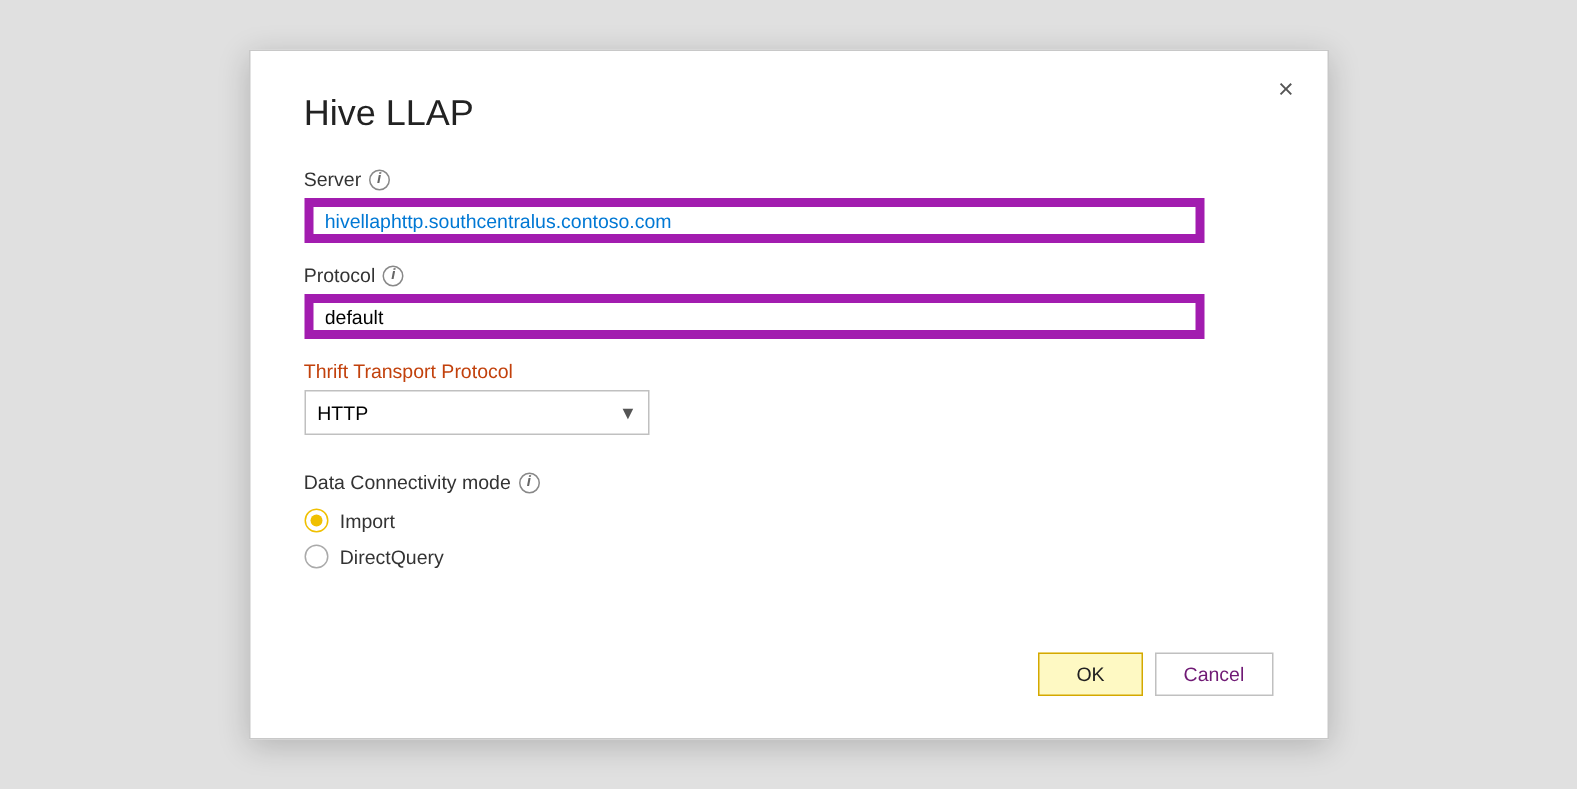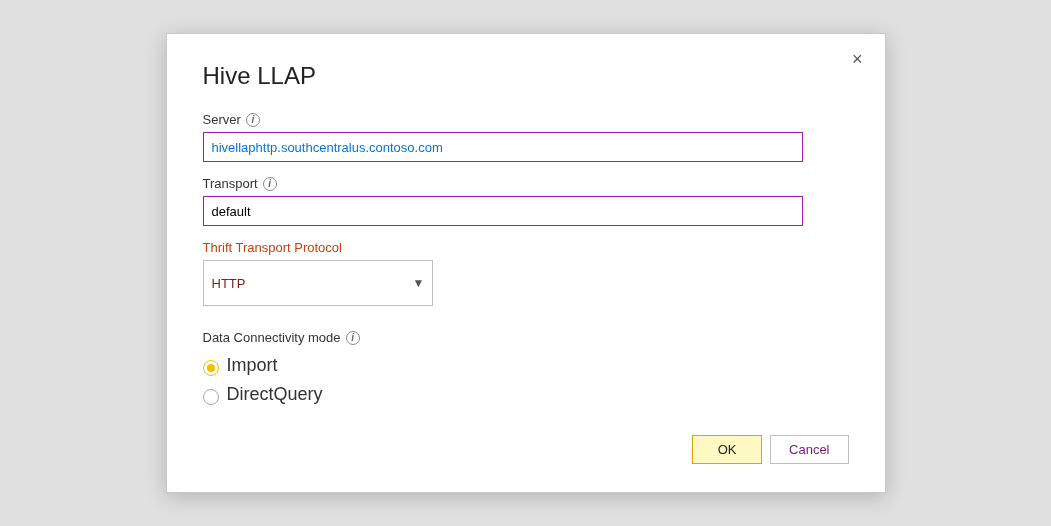--- a/index.html
+++ b/index.html
@@ -82,21 +82,21 @@
       color: #666;
       font-style: italic;
       font-weight: bold;
       cursor: default;
       flex-shrink: 0;
     }
 
     .field-input {
       width: 600px;
       height: 30px;
-      border: 1px solid #a21caf;
+      border: 6px solid #a21caf;
       padding: 4px 8px;
       font-size: 13px;
       color: #0078d4;
       outline: none;
     }
 
     .field-input-default {
       color: #000000;
     }
 
@@ -106,25 +106,25 @@
       margin-bottom: 5px;
     }
 
     .select-wrapper {
       position: relative;
       width: 230px;
     }
 
     .field-select {
       width: 100%;
-      height: 46px;
+      height: 30px;
       border: 1px solid #c0c0c0;
       padding: 4px 28px 4px 8px;
       font-size: 13px;
-      color: #7f1d1d;
+      color: #000000;
       appearance: none;
       -webkit-appearance: none;
       background: #fff;
       cursor: pointer;
       outline: none;
     }
 
     .select-arrow {
       position: absolute;
       right: 8px;
@@ -152,21 +152,21 @@
     .radio-group {
       display: flex;
       flex-direction: column;
       gap: 8px;
     }
 
     .radio-item {
       display: flex;
       align-items: flex-end;
       gap: 8px;
-      font-size: 18px;
+      font-size: 13px;
       color: #333;
     }
 
     .radio-custom {
       width: 16px;
       height: 16px;
       border-radius: 50%;
       border: 1.5px solid #aaa;
       display: flex;
       align-items: center;
@@ -227,21 +227,21 @@
     <div class="field-group">
       <div class="field-label">
         <span>Server</span>
         <span class="info-icon" title="Info">i</span>
       </div>
       <input class="field-input" type="text" value="hivellaphttp.southcentralus.contoso.com" style="">
     </div>
 
     <div class="field-group">
       <div class="field-label">
-        <span>Transport</span>
+        <span>Protocol</span>
         <span class="info-icon" title="Info">i</span>
       </div>
       <input class="field-input field-input-default" type="text" value="default" style="">
     </div>
 
     <div class="field-group">
       <div class="transport-label">Thrift Transport Protocol</div>
       <div class="select-wrapper">
         <select class="field-select">
           <option value="HTTP">HTTP</option>

